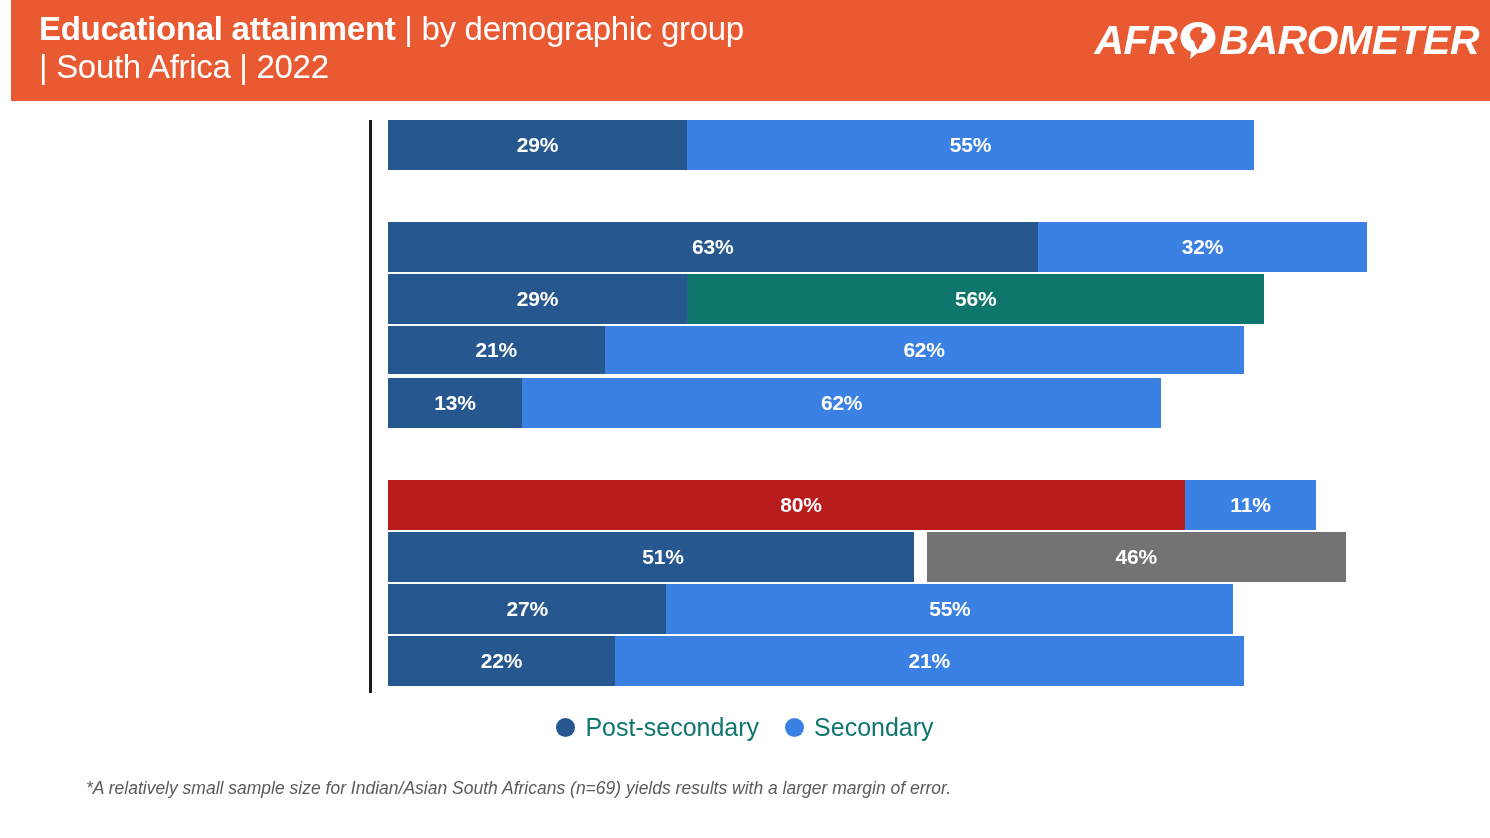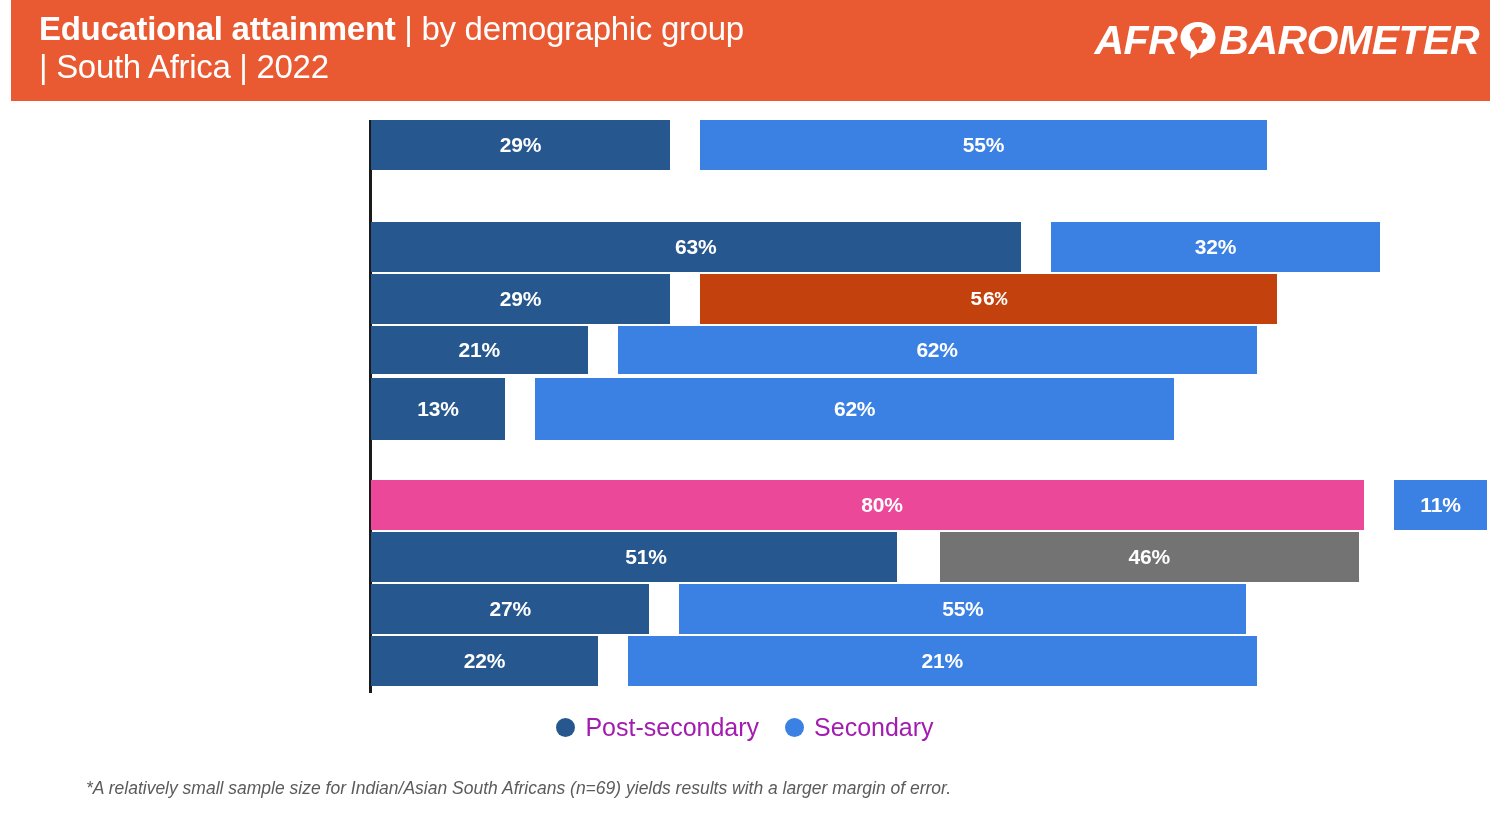--- a/index.html
+++ b/index.html
@@ -91,26 +91,25 @@
   }
 
   .row {
     position: absolute;
     left: 0;
     height: 50px;
   }
 
   .bars {
     position: absolute;
-    left: 371px;
+    left: 388px;
     top: 0;
     height: 50px;
     display: flex;
     align-items: stretch;
-    gap: 30px;
   }
 
   .seg {
     height: 100%;
     display: flex;
     align-items: center;
     justify-content: center;
     color: #ffffff;
     font-size: 21px;
     font-weight: bold;
@@ -128,21 +127,21 @@
     display: flex;
     align-items: center;
     justify-content: center;
     gap: 26px;
   }
   .legend-item {
     display: flex;
     align-items: center;
     gap: 10px;
     font-size: 25px;
-    color: #a21caf;
+    color: #0f766e;
   }
   .legend-dot {
     width: 19px; height: 19px;
     border-radius: 50%;
     display: inline-block;
   }
 
   
   #notes {
     position: absolute;
@@ -201,39 +200,39 @@
         </div>
         <div class="row" style="top: 121px; height: 50px;">
           <div class="bars" style="height: 50px;">
             <div class="seg seg-post" style="width: 649.53px; background: rgb(38, 87, 142);">63%</div>
             <div class="seg seg-sec" style="width: 329.92px; background: rgb(59, 128, 227);">32%</div>
           </div>
         </div>
         <div class="row" style="top: 173px; height: 50px;">
           <div class="bars" style="height: 50px;">
             <div class="seg seg-post" style="width: 298.99px; background: rgb(38, 87, 142);">29%</div>
-            <div class="seg seg-sec" style="width: 577.36px; background: #c2410c; font-family: Liberation Mono, monospace;">56%</div>
+            <div class="seg seg-sec" style="width: 577.36px; background: #0f766e;">56%</div>
           </div>
         </div>
         <div class="row" style="top: 225px; height: 50px;">
           <div class="bars" style="height: 48px;">
             <div class="seg seg-post" style="width: 216.51px; background: rgb(38, 87, 142);">21%</div>
             <div class="seg seg-sec" style="width: 639.22px; background: rgb(59, 128, 227);">62%</div>
           </div>
         </div>
         <div class="row" style="top: 277px; height: 50px;">
-          <div class="bars" style="height: 62px;">
+          <div class="bars" style="height: 50px;">
             <div class="seg seg-post" style="width: 134.03px; background: rgb(38, 87, 142);">13%</div>
             <div class="seg seg-sec" style="width: 639.22px; background: rgb(59, 128, 227);">62%</div>
           </div>
         </div>
         <div class="row" style="top: 379px; height: 50px;">
           <div class="bars" style="height: 50px;">
-            <div class="seg seg-post" style="width: 993px; background: #ec4899; padding-left: 29px;">80%</div>
-            <div class="seg seg-sec" style="width: 93px; background: rgb(59, 128, 227);">11%</div>
+            <div class="seg seg-post" style="width: 797px; background: #b91c1c; padding-left: 29px;">80%</div>
+            <div class="seg seg-sec" style="width: 131px; background: rgb(59, 128, 227);">11%</div>
           </div>
         </div>
         <div class="row" style="top: 431px; height: 50px;">
           <div class="bars" style="height: 50px;">
             <div class="seg seg-post" style="width: 525.81px; background: rgb(38, 87, 142); padding-left: 24px;">51%</div>
             <div class="seg seg-sec" style="width: 419px; background: #737373; margin-left: 13px;">46%</div>
           </div>
         </div>
         <div class="row" style="top: 483px; height: 50px;">
           <div class="bars" style="height: 50px;">

